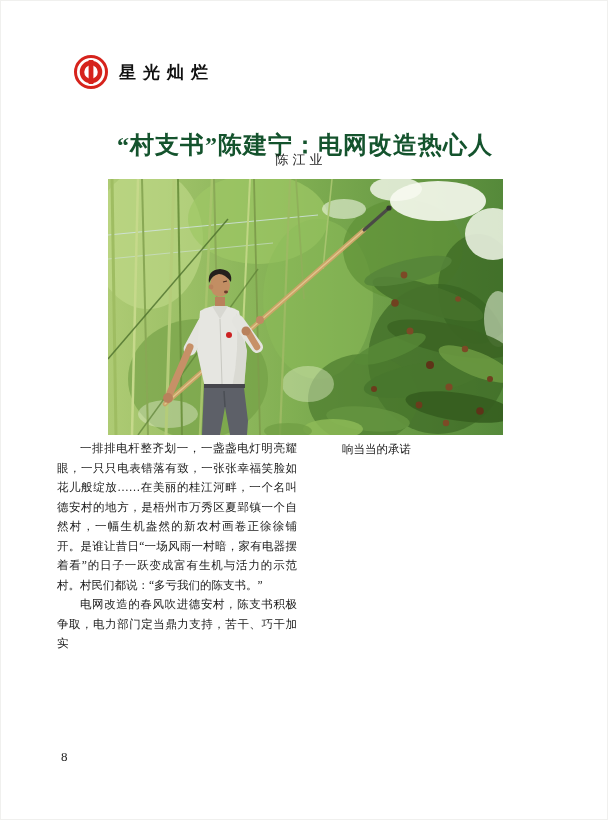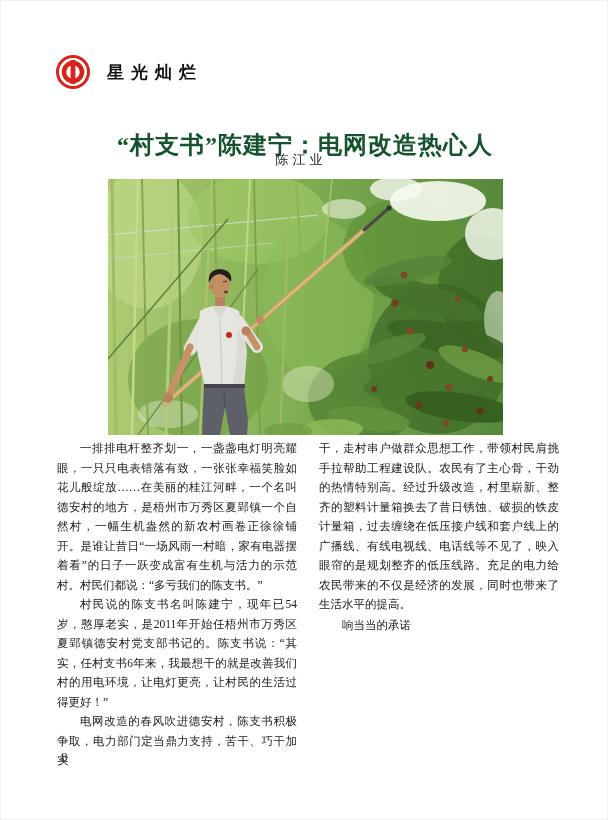--- a/index.html
+++ b/index.html
@@ -2,21 +2,21 @@
 <html lang="zh"><head>
 <meta charset="utf-8">
 <style>
   html,body{margin:0;padding:0;background:#ffffff;}
   .page{
     position:relative;width:608px;height:820px;background:#ffffff;
     font-family:"Liberation Serif","DejaVu Serif",serif;color:#161616;
     overflow:hidden;box-sizing:border-box;border:1px solid #f0f0ee;
   }
   
-  .brand{position:absolute;left:54px;top:53px;display:flex;align-items:center;gap:6px;}
+  .brand{position:absolute;left:72px;top:53px;display:flex;align-items:center;}
   .brand .logo{width:36px;height:36px;display:block;}
   .brand .brand-text{
     margin-left:10px;font-size:17px;font-weight:bold;letter-spacing:7px;
     font-family:"Liberation Serif","DejaVu Serif",serif;color:#111;
   }
   
   .title{
     position:absolute;left:0;top:112px;width:608px;text-align:center;
     font-size:24px;font-weight:bold;letter-spacing:1px;color:#14532d;
   }
@@ -164,24 +164,22 @@
       </g>
 
       <ellipse cx="225" cy="250" rx="30" ry="10" fill="#8fbb58" opacity="0.8"></ellipse>
       <ellipse cx="180" cy="252" rx="24" ry="8" fill="#6f9c43" opacity="0.7"></ellipse>
     </svg>
   </figure>
 
   <div class="columns">
     <div class="col">
       <p>一排排电杆整齐划一，一盏盏电灯明亮耀眼，一只只电表错落有致，一张张幸福笑脸如花儿般绽放……在美丽的桂江河畔，一个名叫德安村的地方，是梧州市万秀区夏郢镇一个自然村，一幅生机盎然的新农村画卷正徐徐铺开。是谁让昔日“一场风雨一村暗，家有电器摆着看”的日子一跃变成富有生机与活力的示范村。村民们都说：“多亏我们的陈支书。”</p>
-      <p>村民说的陈支书名叫陈建宁，现年已54岁，憨厚老实，是2011年开始任梧州市万秀区夏郢镇德安村党支部书记的。陈支书说：“其实，任村支书6年来，我最想干的就是改善我们村的用电环境，让电灯更亮，让村民的生活过得更好！”</p>
       <p>电网改造的春风吹进德安村，陈支书积极争取，电力部门定当鼎力支持，苦干、巧干加实</p>
     </div>
     <div class="col">
-      <p class="no-indent">干，走村串户做群众思想工作，带领村民肩挑手拉帮助工程建设队。农民有了主心骨，干劲的热情特别高。经过升级改造，村里崭新、整齐的塑料计量箱换去了昔日锈蚀、破损的铁皮计量箱，过去缠绕在低压接户线和套户线上的广播线、有线电视线、电话线等不见了，映入眼帘的是规划整齐的低压线路。充足的电力给农民带来的不仅是经济的发展，同时也带来了生活水平的提高。</p>
       <h2 class="subhead" style="font-size:11.5px;line-height:19.5px;">响当当的承诺</h2>
     </div>
   </div>
 
   <div class="page-number">8</div>
 
 </div>
 
 </body></html>

